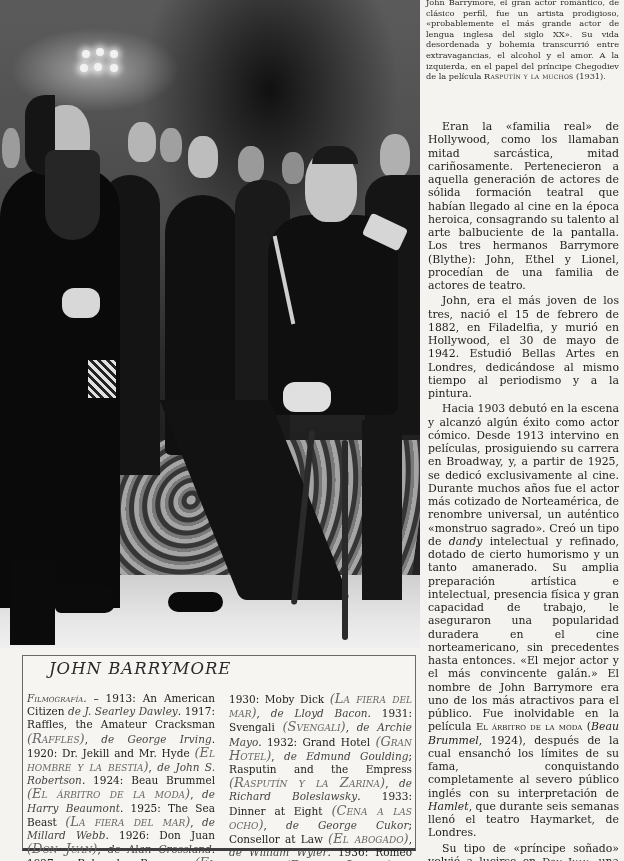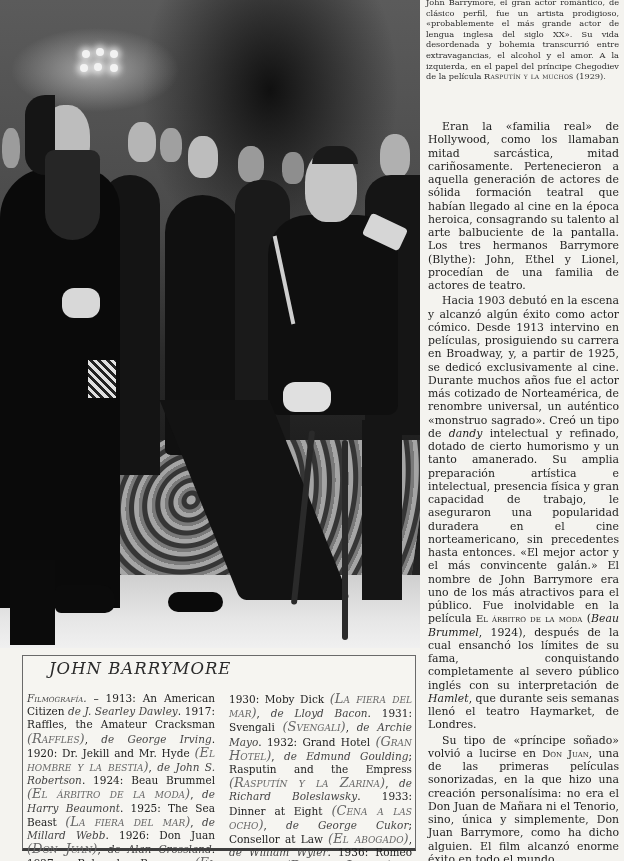--- a/index.html
+++ b/index.html
@@ -128,25 +128,26 @@
   <div class="fig" style="left:168px;top:592px;width:55px;height:20px;border-radius:10px;background:#0a0a0a"></div>
   <div class="fig" style="left:362px;top:420px;width:40px;height:180px;background:#151515"></div>
   <div class="chair-leg" style="left:300px;top:430px;height:175px;transform:rotate(6deg)"></div>
   <div class="chair-leg" style="left:342px;top:440px;height:200px"></div>
 
   <div class="fig" style="left:10px;top:560px;width:45px;height:85px;background:#0b0b0b"></div>
   <div class="fig" style="left:55px;top:585px;width:60px;height:28px;border-radius:6px 14px 10px 6px;background:#0b0b0b"></div>
 </div>
 
 <div class="caption">
-  <span>John Barrymore, el gran actor romántico, de clásico perfil, fue un artista prodigioso, «probablemente el más grande actor de lengua inglesa del siglo XX». Su vida desordenada y bohemia transcurrió entre extravagancias, el alcohol y el amor. A la izquierda, en el papel del príncipe Chegodiev de la película </span><span class="sc">Rasputín y la muchos</span><span> (1929).</span>
+  <span>John Barrymore, el gran actor romántico, de clásico perfil, fue un artista prodigioso, «probablemente el más grande actor de lengua inglesa del siglo XX». Su vida desordenada y bohemia transcurrió entre extravagancias, el alcohol y el amor. A la izquierda, en el papel del príncipe Chegodiev de la película </span><span class="sc">Rasputín y la muchos</span><span> (1931).</span>
 </div>
 
 <div class="article">
   <p>Eran la «familia real» de Hollywood, como los llamaban mitad sarcástica, mitad cariñosamente. Pertenecieron a aquella generación de actores de sólida formación teatral que habían llegado al cine en la época heroica, consagrando su talento al arte balbuciente de la pantalla. Los tres hermanos Barrymore (Blythe): John, Ethel y Lionel, procedían de una familia de actores de teatro.</p>
+  <p>John, era el más joven de los tres, nació el 15 de febrero de 1882, en Filadelfia, y murió en Hollywood, el 30 de mayo de 1942. Estudió Bellas Artes en Londres, dedicándose al mismo tiempo al periodismo y a la pintura.</p>
   <p><span>Hacia 1903 debutó en la escena y alcanzó algún éxito como actor cómico. Desde 1913 intervino en películas, prosiguiendo su carrera en Broadway, y, a partir de 1925, se dedicó exclusivamente al cine. Durante muchos años fue el actor más cotizado de Norteamérica, de renombre universal, un auténtico «monstruo sagrado». Creó un tipo de </span><em>dandy</em><span> intelectual y refinado, dotado de cierto humorismo y un tanto amanerado. Su amplia preparación artística e intelectual, presencia física y gran capacidad de trabajo, le aseguraron una popularidad duradera en el cine norteamericano, sin precedentes hasta entonces. «El mejor actor y el más convincente galán.» El nombre de John Barrymore era uno de los más atractivos para el público. Fue inolvidable en la película </span><span class="sc">El árbitro de la moda</span><span> (</span><em>Beau Brummel</em><span>, 1924), después de la cual ensanchó los límites de su fama, conquistando completamente al severo público inglés con su interpretación de </span><em>Hamlet</em><span>, que durante seis semanas llenó el teatro Haymarket, de Londres.</span></p>
   <p><span>Su tipo de «príncipe soñado» volvió a lucirse en </span><span class="sc">Don Juan</span><span>, una de las primeras películas sonorizadas, en la que hizo una creación personalísima: no era el Don Juan de Mañara ni el Tenorio, sino, única y simplemente, Don Juan Barrymore, como ha dicho alguien. El film alcanzó enorme éxito en todo el mundo.</span></p>
 
 </div>
 
 <div class="filmbox">
   <h2>JOHN BARRYMORE</h2>
   <div class="filmcol left" id="film-left"><span class="lead">Filmografía.</span> – <span><span>1913: </span><span>An American Citizen </span><em>de J. Searley Dawley</em>. </span><span><span>1917: </span><span>Raffles, the Amateur Cracksman </span><span class="es">(Raffles)</span>, <em>de George Irving</em>. </span><span><span>1920: </span><span>Dr. Jekill and Mr. Hyde </span><span class="es">(El hombre y la bestia)</span>, <em>de John S. Robertson</em>. </span><span><span>1924: </span><span>Beau Brummel </span><span class="es">(El árbitro de la moda)</span>, <em>de Harry Beaumont</em>. </span><span><span>1925: </span><span>The Sea Beast </span><span class="es">(La fiera del mar)</span>, <em>de Millard Webb</em>. </span><span><span>1926: </span><span>Don Juan </span><span class="es">(Don Juan)</span>, <em>de Alan Crossland</em>. </span><span><span>1927: </span><span>Beloved Rogue </span><span class="es">(El vagabundo poeta)</span>, <em>de Alan Crossland</em>. </span></div>
   <div class="filmcol right" id="film-right"><span><span>1930: </span><span>Moby Dick </span><span class="es">(La fiera del mar)</span>, <em>de Lloyd Bacon</em>. </span><span><span>1931: </span><span>Svengali </span><span class="es">(Svengali)</span>, <em>de Archie Mayo</em>. </span><span><span>1932: </span><span>Grand Hotel </span><span class="es">(Gran Hotel)</span>, <em>de Edmund Goulding</em>; </span><span><span>Rasputin and the Empress </span><span class="es">(Rasputín y la Zarina)</span>, <em>de Richard Boleslawsky</em>. </span><span><span>1933: </span><span>Dinner at Eight </span><span class="es">(Cena a las ocho)</span>, <em>de George Cukor</em>; </span><span><span>Consellor at Law </span><span class="es">(El abogado)</span>, <em>de William Wyler</em>. </span><span><span>1936: </span><span>Romeo and Juliet </span><span class="es">(Romeo y Julieta)</span>, <em>de Georges Cukor</em>. </span></div>
 </div>

